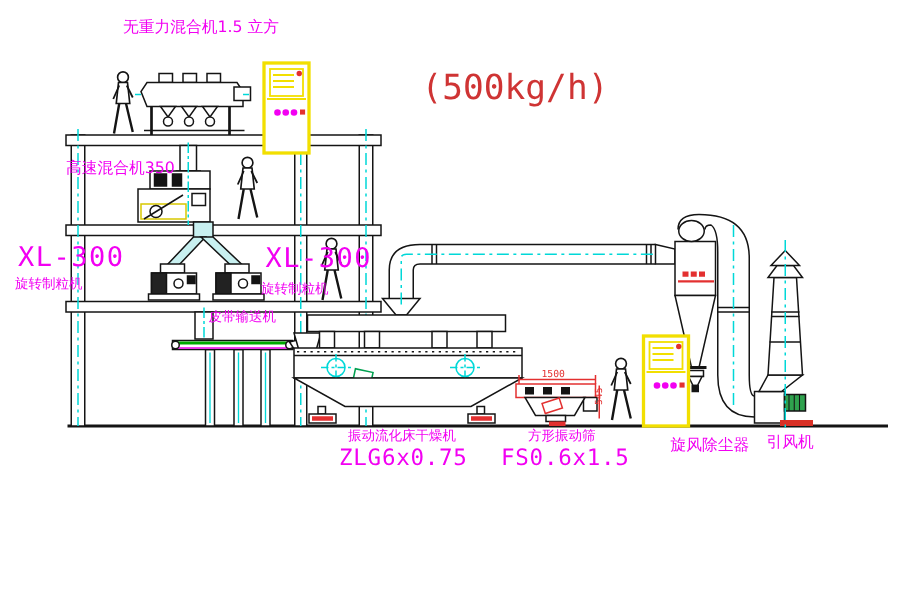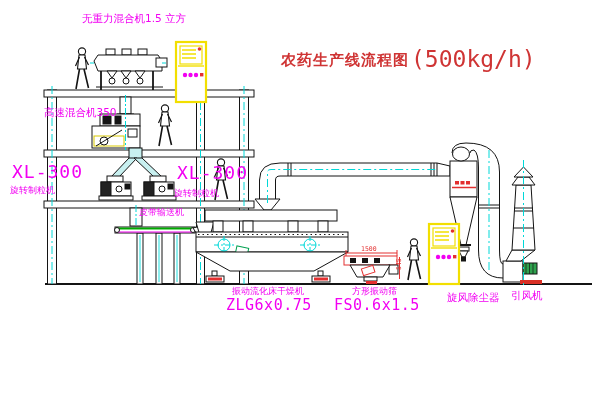--- a/index.html
+++ b/index.html
@@ -253,21 +253,20 @@
       </g>
   <g>
         <use href="#person" transform="translate(212,158)"></use>
       </g>
   <g>
         <use href="#person" transform="translate(405,238)"></use>
       </g>
 </svg>
 
 <div class="title">
-  <span class="t-cn">农药生产线流程图</span>
   <span class="t-cap">(500kg/h)</span>
 </div>
 
 <div class="lbl lbl-md" style="left:82px;top:13px;">无重力混合机1.5 立方</div>
 <div class="lbl lbl-md" style="left:44px;top:107px;">高速混合机350</div>
 
 <div class="lbl lbl-model lbl-xl" style="left:12px;top:163px;">XL-300</div>
 <div class="lbl lbl-sm" style="left:10px;top:186px;">旋转制粒机</div>
 
 <div class="lbl lbl-model lbl-xl" style="left:177px;top:164px;">XL-300</div>

